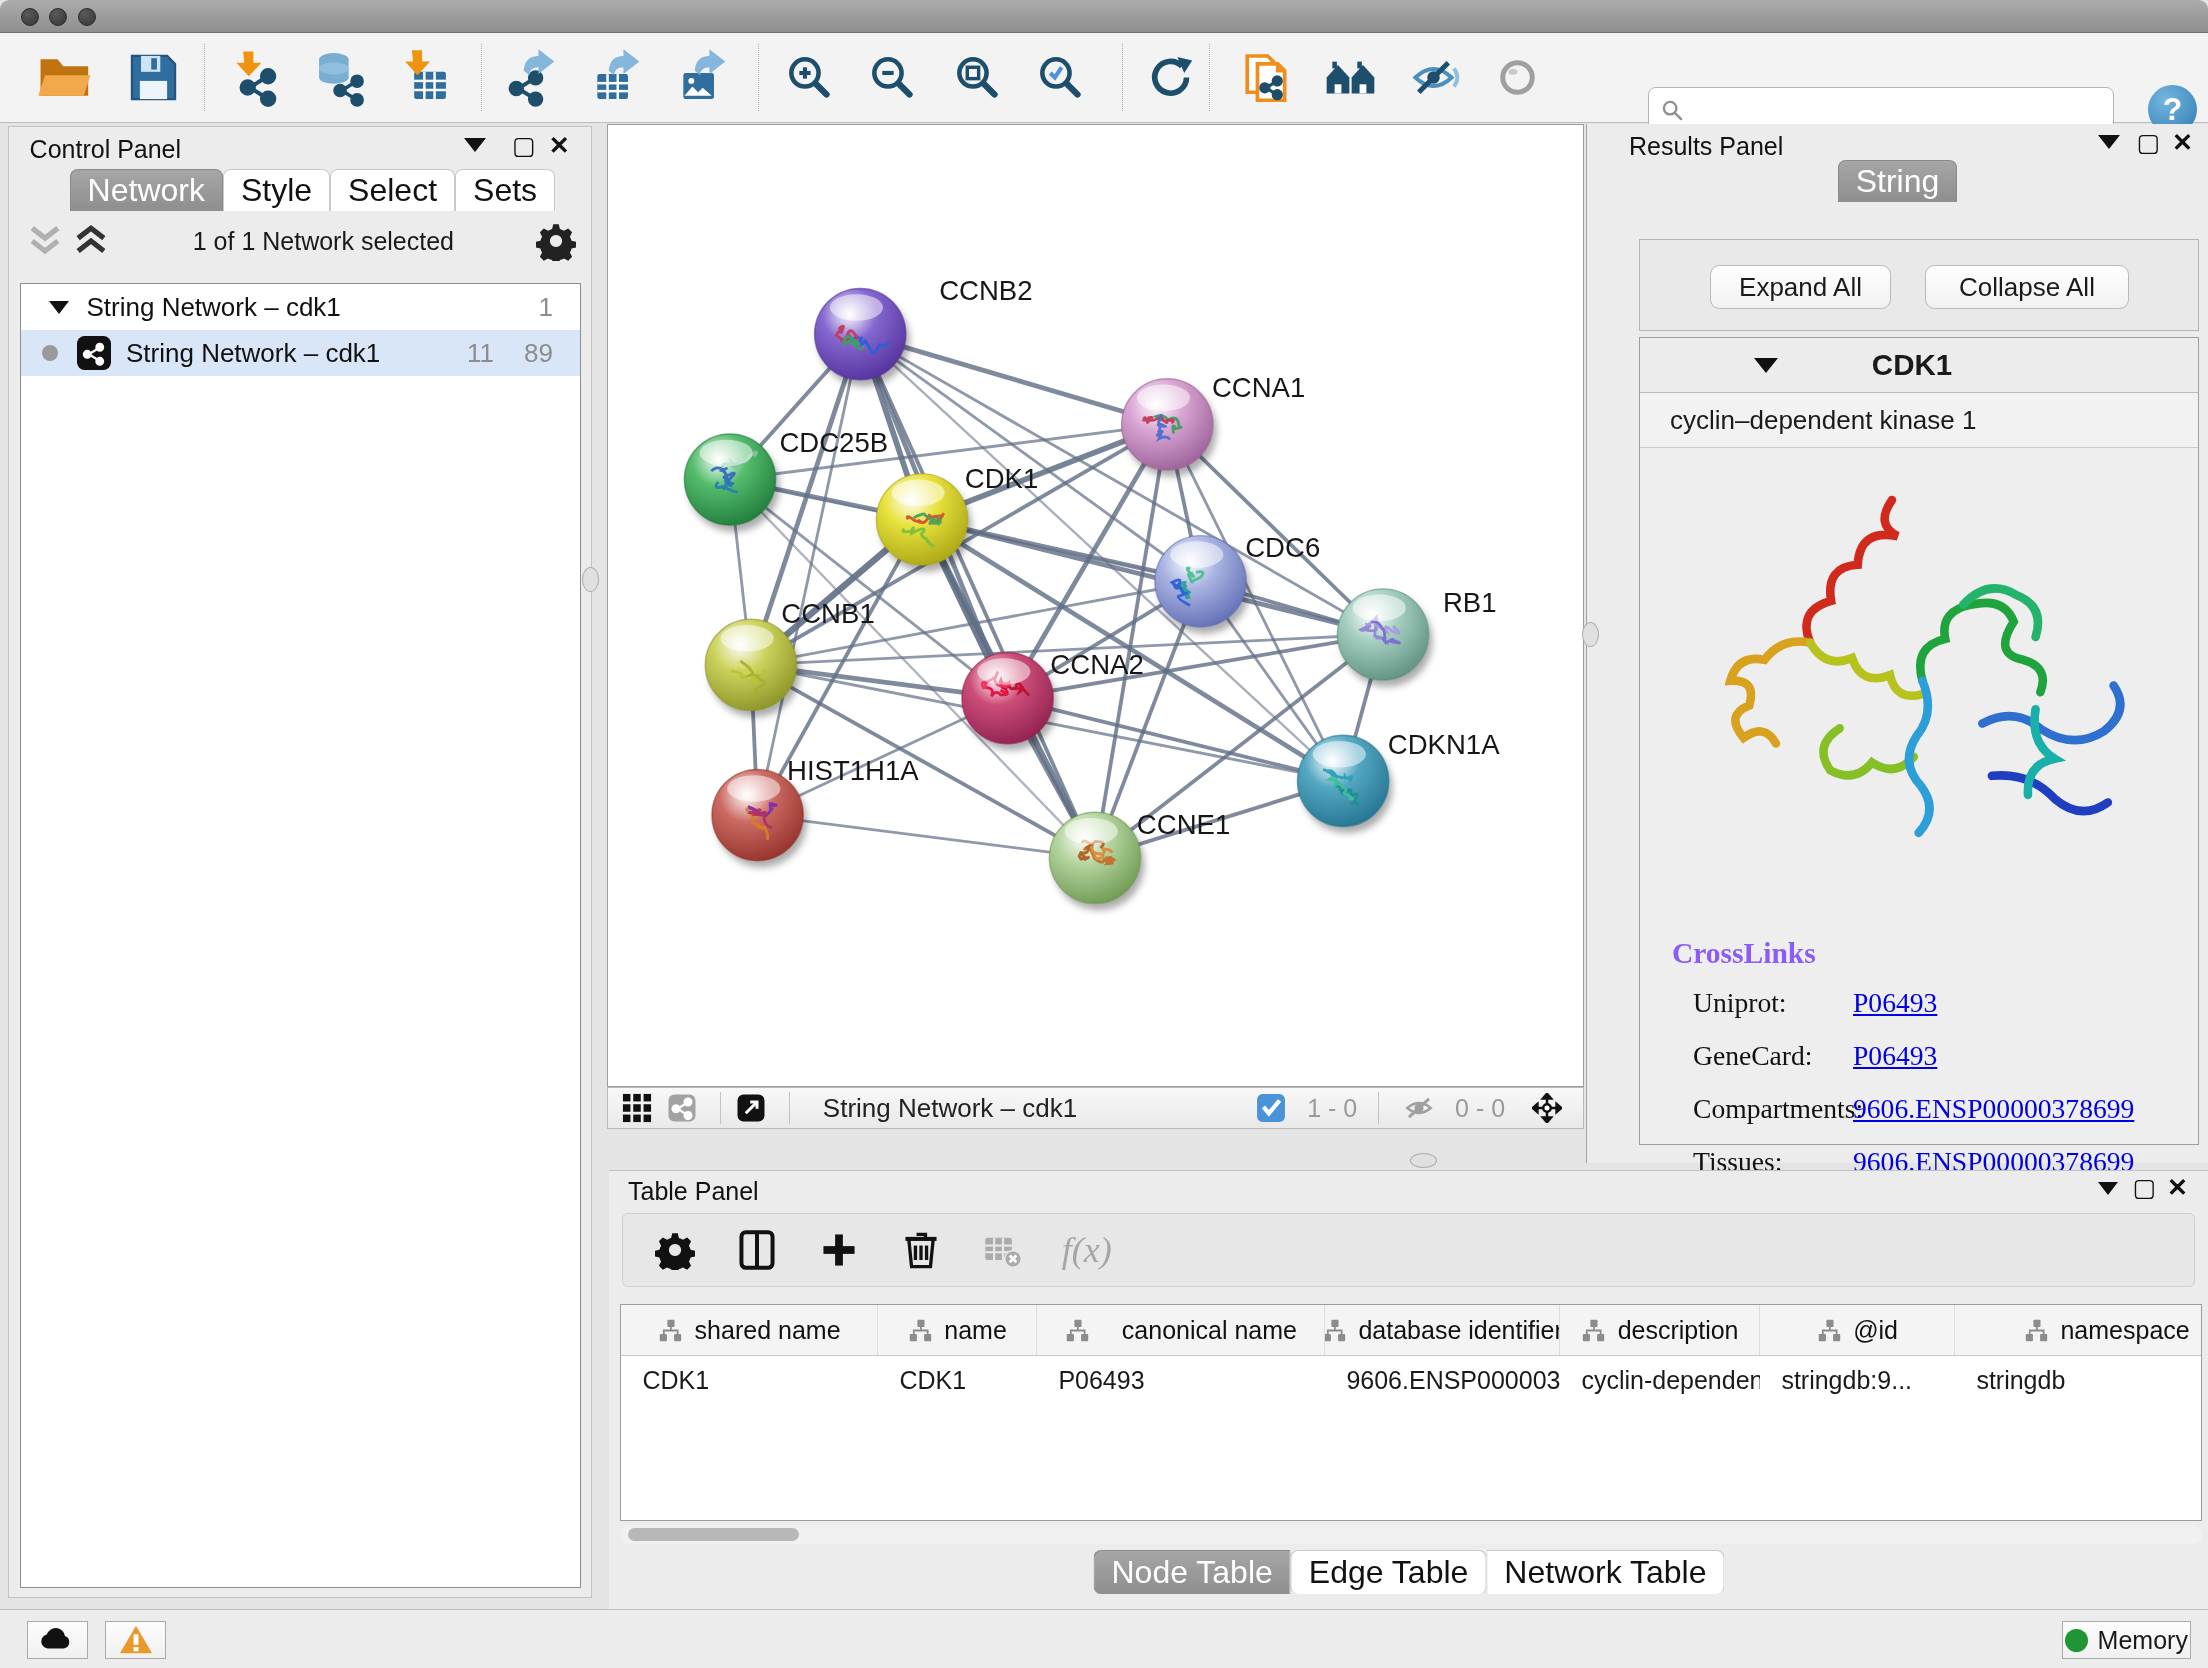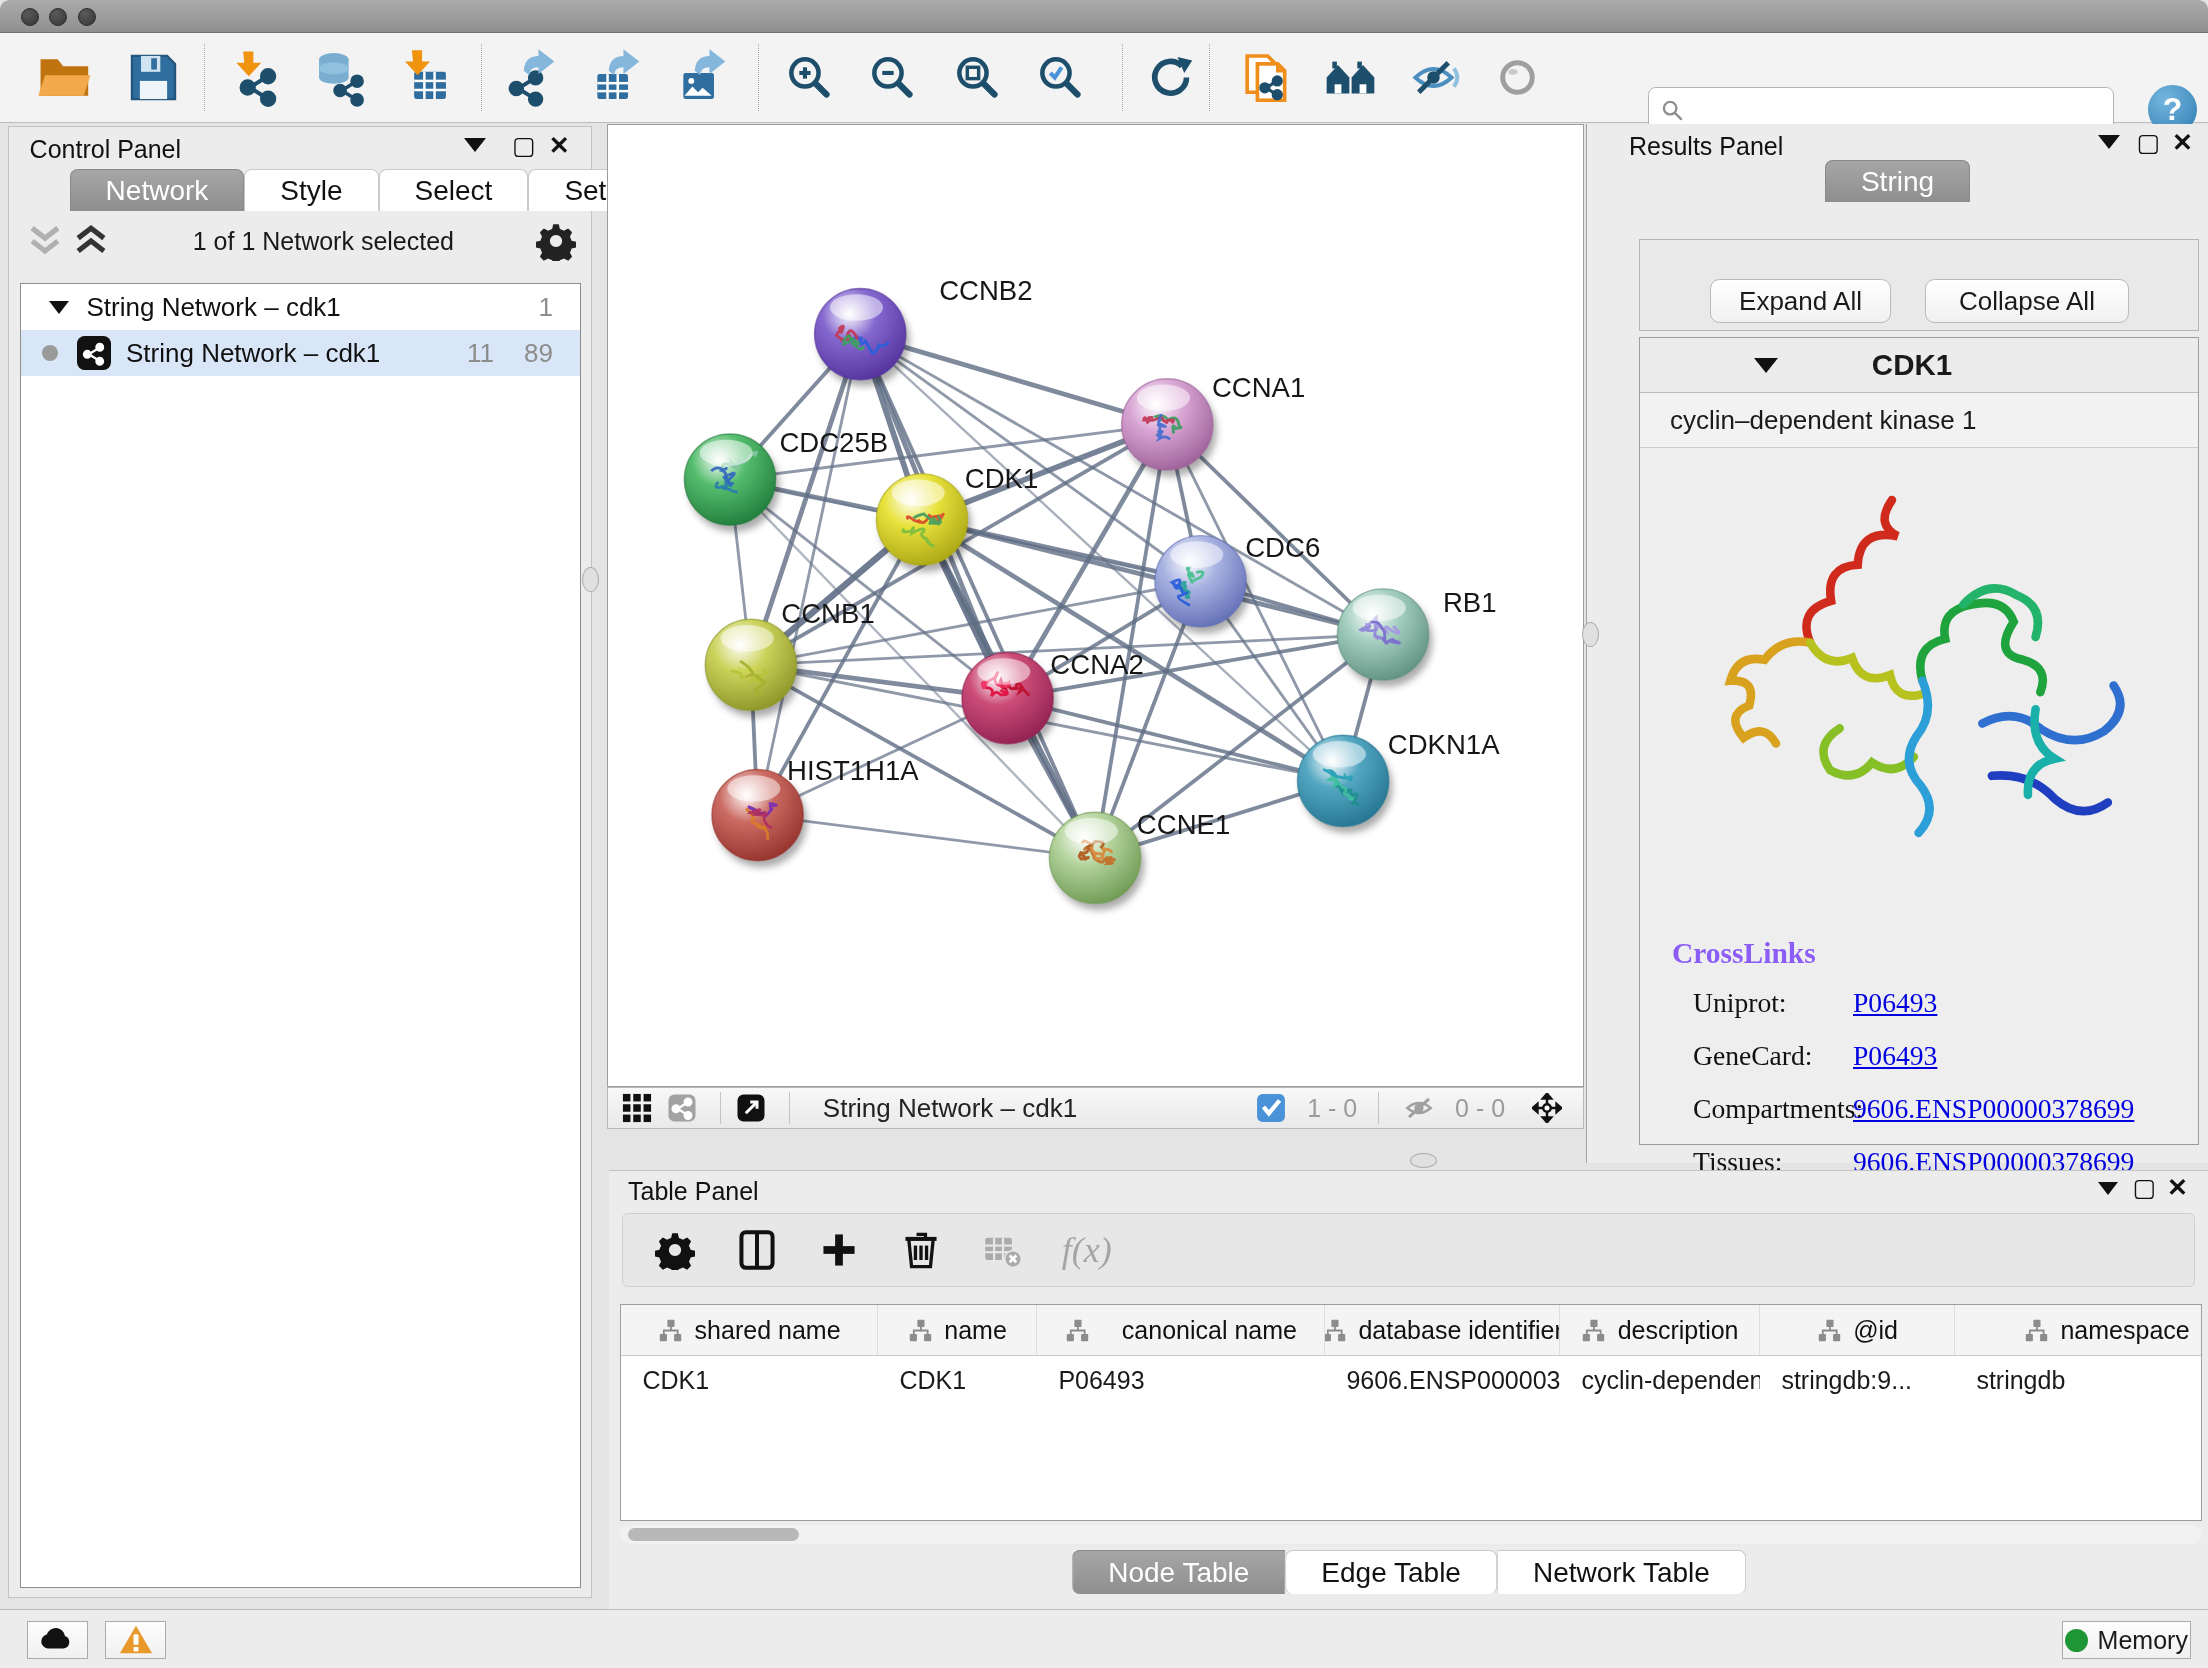--- a/index.html
+++ b/index.html
@@ -24,22 +24,22 @@
     border-radius:7.6px; display:flex; align-items:center; padding:0 11.4px; }
   #search-box svg { width:25px; height:25px; }
   #search-input { border:none; outline:none; flex:1; font-size:23px; margin-left:7.6px; background:transparent; }
   #help-btn { left:2148px; top:52px; width:49px; height:49px; border-radius:50%;
     background:radial-gradient(circle at 35% 30%, #74b6e0, #2e7cb0); color:#fff; font-size:32px; font-weight:bold;
     display:flex; align-items:center; justify-content:center; }
 
   
   .panel-title { font-size:25px; color:#111; }
   .winctl { font-size:25px; color:#111; line-height:25px; }
-  .tab { height:42px; padding:0 35px; background:#fff; border:1px solid #c9c9c9; border-bottom:none;
-    border-radius:7.6px 7.6px 0 0; font-size:28px; display:flex; align-items:center; color:#111; }
+  .tab { height:42px; padding:0 17px; background:#fff; border:1px solid #c9c9c9; border-bottom:none;
+    border-radius:7.6px 7.6px 0 0; font-size:32px; display:flex; align-items:center; color:#111; }
   .tab.sel { background:linear-gradient(#a6a6a6,#8e8e8e); color:#fff; border-color:#8a8a8a; }
 
   
   #control-panel { left:7.6px; top:126px; width:584px; height:1472px; background:#ececec; border:1px solid #c2c2c2; }
   #cp-tabs { left:61px; top:42px; display:flex; }
   #cp-statusrow { left:13.3px; top:95px; width:557px; height:38px; display:flex; align-items:center; }
   #cp-status { flex:1; text-align:center; font-size:25px; }
   #cp-tree { left:11.4px; top:156px; width:561px; height:1305px; background:#fff; border:1px solid #8d8d8d; }
   .tree-row { width:100%; height:46px; display:flex; align-items:center; font-size:26px; }
   .tree-row.sel { background:#d9e6f8; }
@@ -59,21 +59,21 @@
   .fbtn { width:38px; height:34px; display:flex; align-items:center; justify-content:center; margin-right:7.6px; }
   .fbtn svg { width:30px; height:30px; }
   .fsep { width:0; height:32px; border-left:1px solid #c3c3c3; margin:0 11.4px; }
   #net-name { font-size:26px; margin-left:21px; color:#222; }
   #net-stats { margin-left:auto; display:flex; align-items:center; gap:9.5px; color:#9a9a9a; font-size:25px; }
 
   
   #results-panel { left:1586px; top:124px; width:622px; height:1039px; background:#ececec; border-left:1px solid #a3a3a3; }
   #rp-tab { left:0; right:0; top:36px; display:flex; justify-content:center; }
   #rp-toolbox { left:52px; top:115px; width:560px; height:92px; background:#e9e9e9; border:1.9px solid #b5b5b5; }
-  .rp-btn { top:39px; height:44px; background:linear-gradient(#ffffff,#f1f1f1); border:1px solid #b9b9b9;
+  .rp-btn { top:25px; height:44px; background:linear-gradient(#ffffff,#f1f1f1); border:1px solid #b9b9b9;
     border-radius:9.5px; font-size:26px; display:flex; align-items:center; justify-content:center; }
   #rp-card { left:52px; top:213px; width:560px; height:808px; background:#eee; border:1.9px solid #9d9d9d; }
   #rp-card-header { width:100%; height:55px; border-bottom:1px solid #bbb; display:flex; align-items:center; background:#ececec; }
   #rp-gene { font-size:29.5px; font-weight:bold; flex:1; text-align:center; margin-right:152px; }
   #rp-desc { width:100%; height:55px; border-bottom:1px solid #ccc; display:flex; align-items:center;
     padding-left:30px; font-size:26px; background:#f2f2f2; }
   #rp-structure { left:57px; top:124px; width:447px; height:447px; }
   #rp-cross { left:32px; top:599px; width:495px; font-family:"Liberation Serif", serif; }
   #rp-cross h3 { font-size:29.5px; margin-bottom:17px; color:#8b5cf6; }
   .cl-row { display:flex; margin-bottom:21px; font-size:27.6px; }

